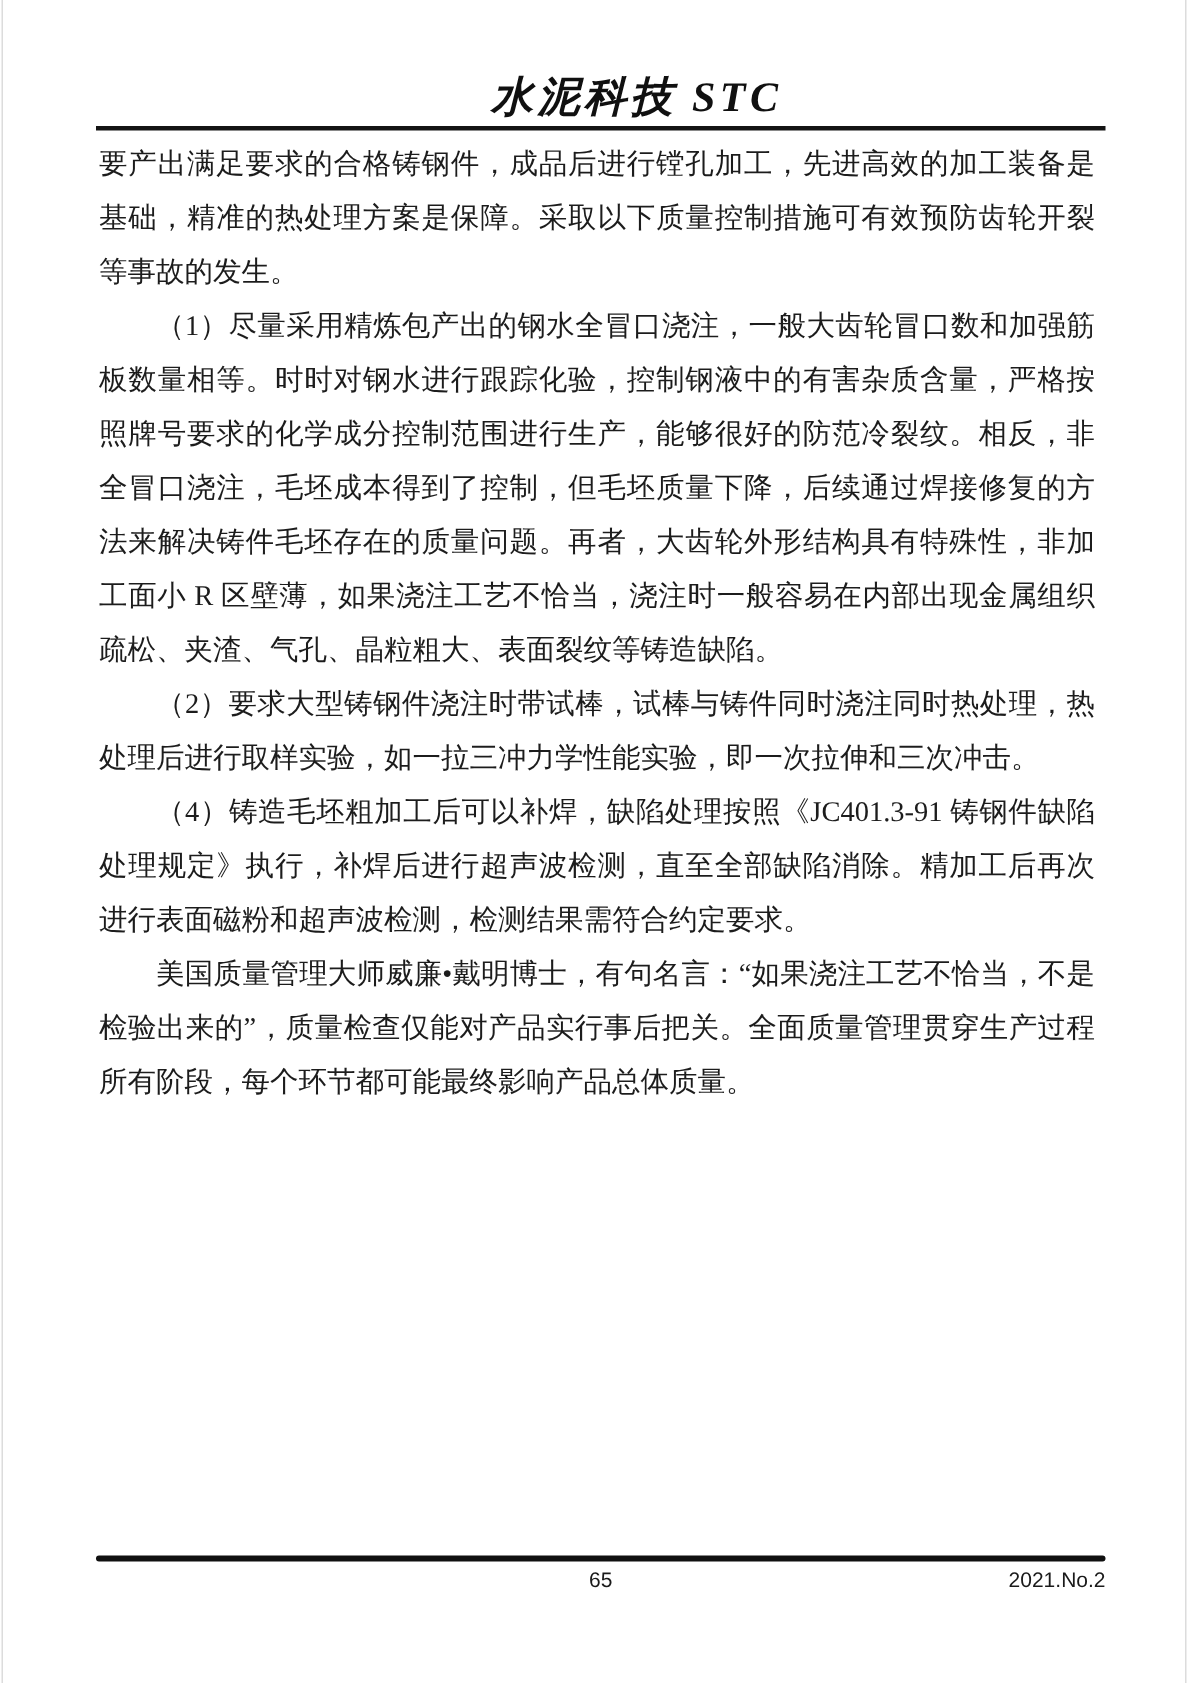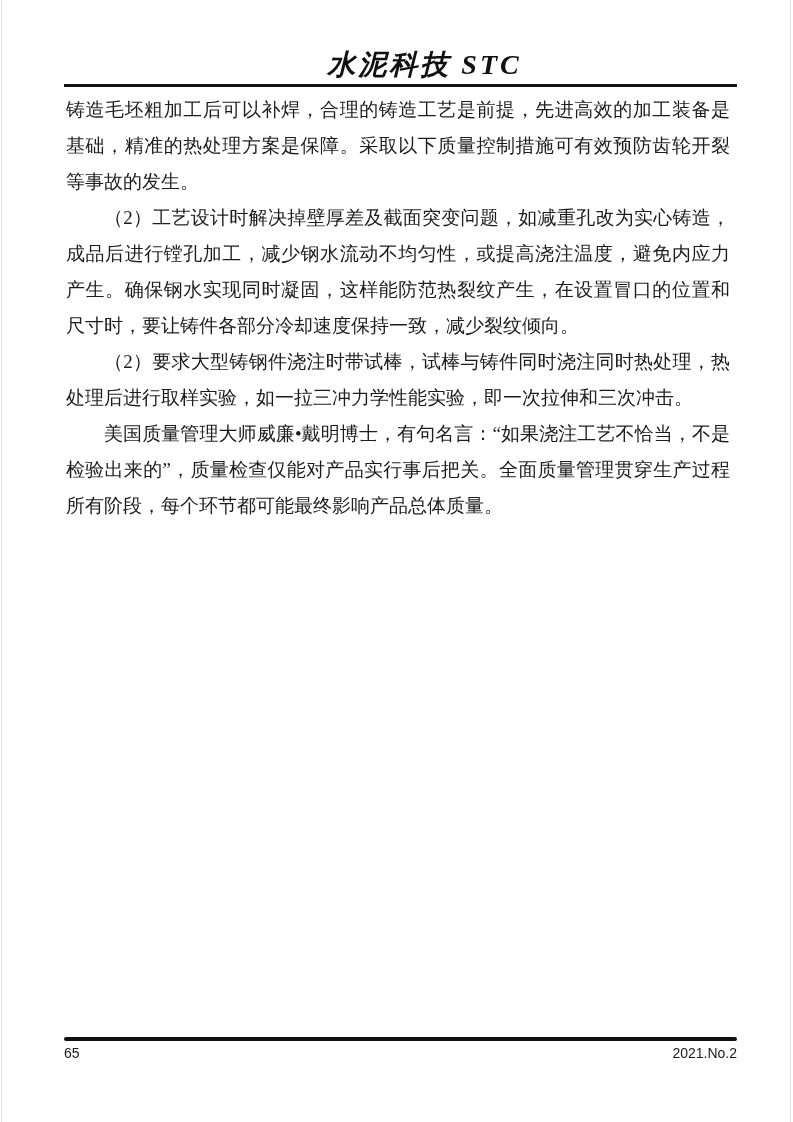--- a/index.html
+++ b/index.html
@@ -84,44 +84,45 @@
     top: 1045px;
     height: 18px;
     font-family: "Liberation Sans", "DejaVu Sans", sans-serif;
     font-size: 14px;
     color: #1a1a1a;
   }
   .page-number {
     position: absolute;
     left: 0;
     width: 100%;
-    text-align: left;
+    text-align: center;
   }
   .issue-number {
     position: absolute;
     right: 0;
     text-align: center;
   }
 </style>
 </head>
 <body>
 
 <div class="page">
 
   <div class="scan-edge left"></div>
   <div class="scan-edge right"></div>
 
   <div class="doc-header">水泥科技 STC</div>
 
   <div class="header-rule"></div>
 
   <div class="article-body" id="article-body">
-      <p>铸造毛坯粗加工后可以补焊，合理的铸造工艺是前提，先进高效的加工装备是基础，精准的热处理方案是保障。采取以下质量控制措施可有效预防齿轮开裂等事故的发生。</p>
-      <p class="indent">（2）工艺设计时解决掉壁厚差及截面突变问题，如减重孔改为实心铸造，成品后进行镗孔加工，减少钢水流动不均匀性，或提高浇注温度，避免内应力产生。确保钢水实现同时凝固，这样能防范热裂纹产生，在设置冒口的位置和尺寸时，要让铸件各部分冷却速度保持一致，减少裂纹倾向。</p>
+      <p>要产出满足要求的合格铸钢件，成品后进行镗孔加工，先进高效的加工装备是基础，精准的热处理方案是保障。采取以下质量控制措施可有效预防齿轮开裂等事故的发生。</p>
+      <p class="indent">（1）尽量采用精炼包产出的钢水全冒口浇注，一般大齿轮冒口数和加强筋板数量相等。时时对钢水进行跟踪化验，控制钢液中的有害杂质含量，严格按照牌号要求的化学成分控制范围进行生产，能够很好的防范冷裂纹。相反，非全冒口浇注，毛坯成本得到了控制，但毛坯质量下降，后续通过焊接修复的方法来解决铸件毛坯存在的质量问题。再者，大齿轮外形结构具有特殊性，非加工面小 R 区壁薄，如果浇注工艺不恰当，浇注时一般容易在内部出现金属组织疏松、夹渣、气孔、晶粒粗大、表面裂纹等铸造缺陷。</p>
       <p class="indent">（2）要求大型铸钢件浇注时带试棒，试棒与铸件同时浇注同时热处理，热处理后进行取样实验，如一拉三冲力学性能实验，即一次拉伸和三次冲击。</p>
+      <p class="indent">（4）铸造毛坯粗加工后可以补焊，缺陷处理按照《JC401.3-91 铸钢件缺陷处理规定》执行，补焊后进行超声波检测，直至全部缺陷消除。精加工后再次进行表面磁粉和超声波检测，检测结果需符合约定要求。</p>
       <p class="indent">美国质量管理大师威廉•戴明博士，有句名言：“如果浇注工艺不恰当，不是检验出来的”，质量检查仅能对产品实行事后把关。全面质量管理贯穿生产过程所有阶段，每个环节都可能最终影响产品总体质量。</p>
     </div>
 
   <div class="footer-rule"></div>
 
   <div class="footer-row">
     <span class="page-number">65</span>
     <span class="issue-number">2021.No.2</span>
   </div>
 

